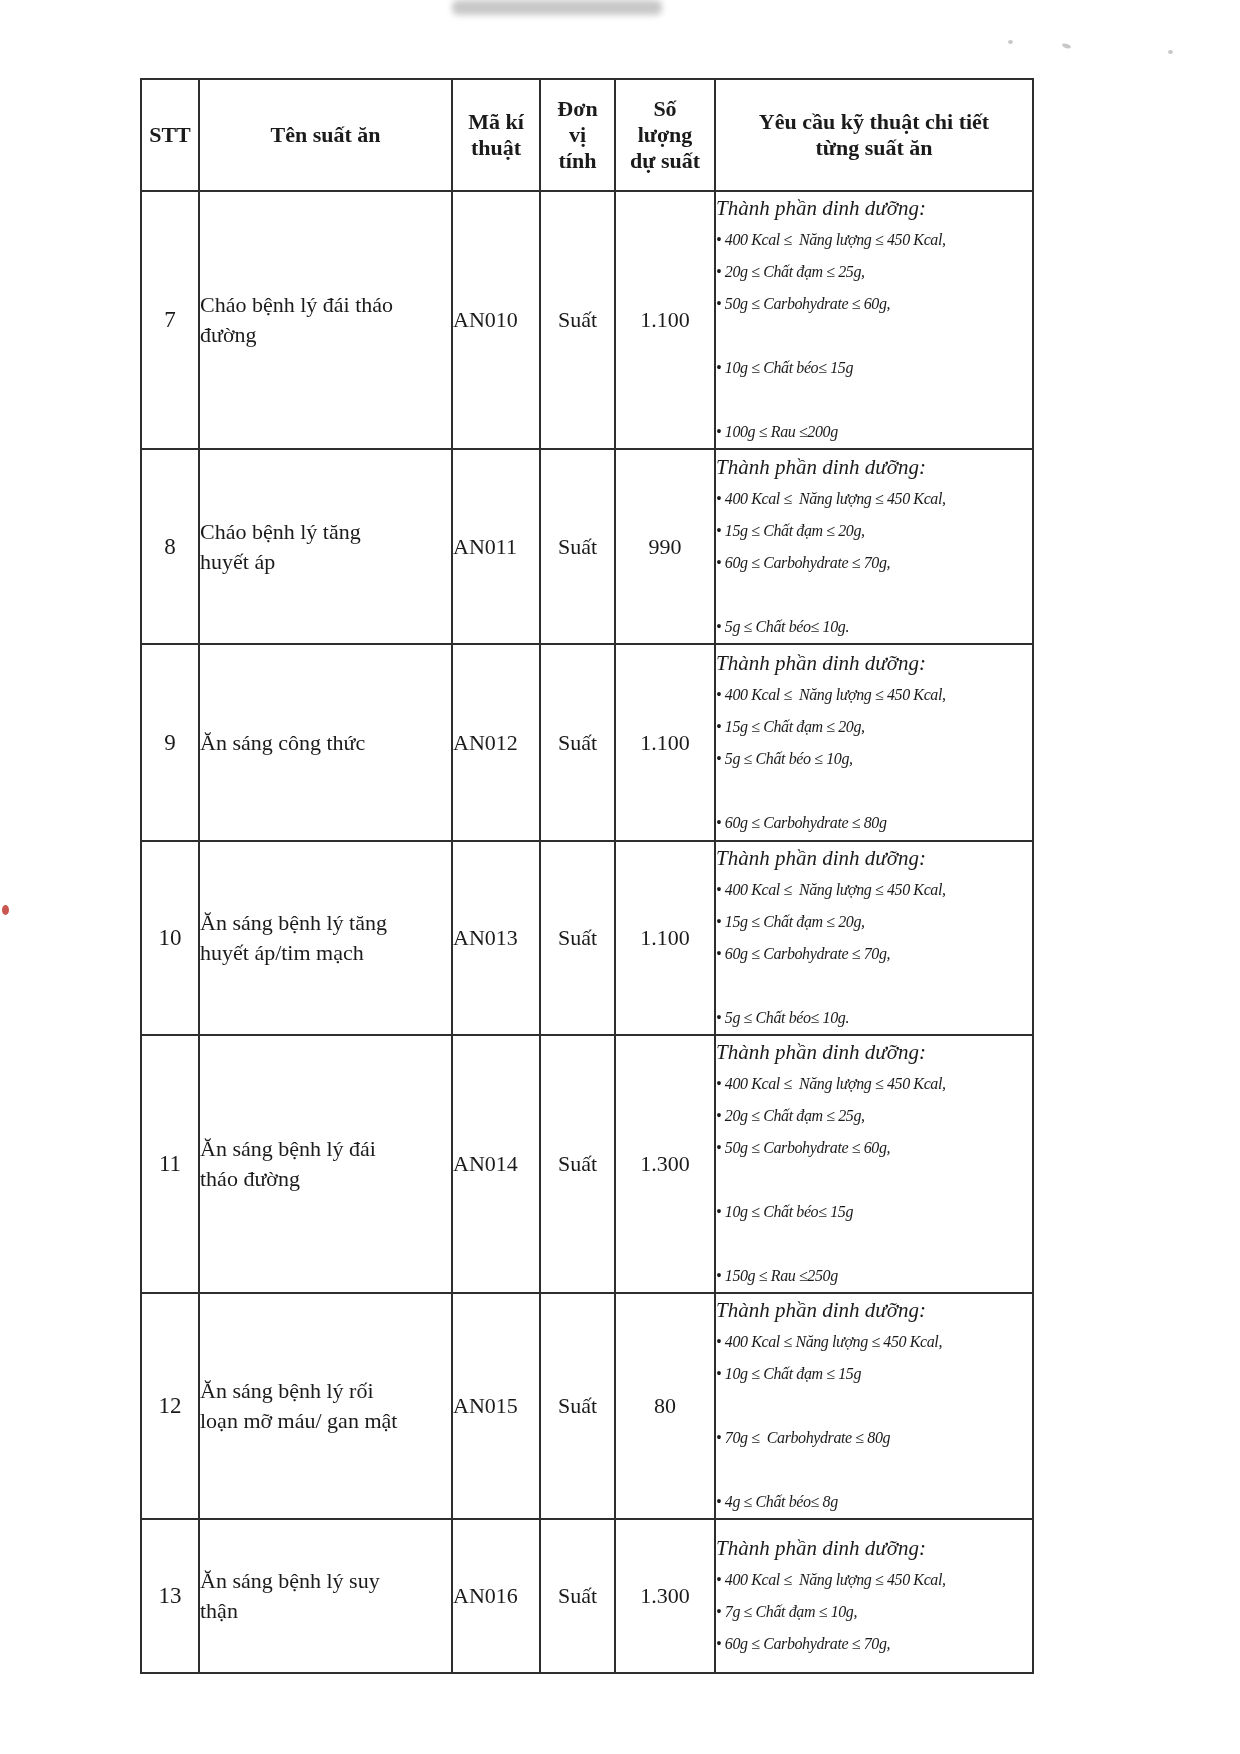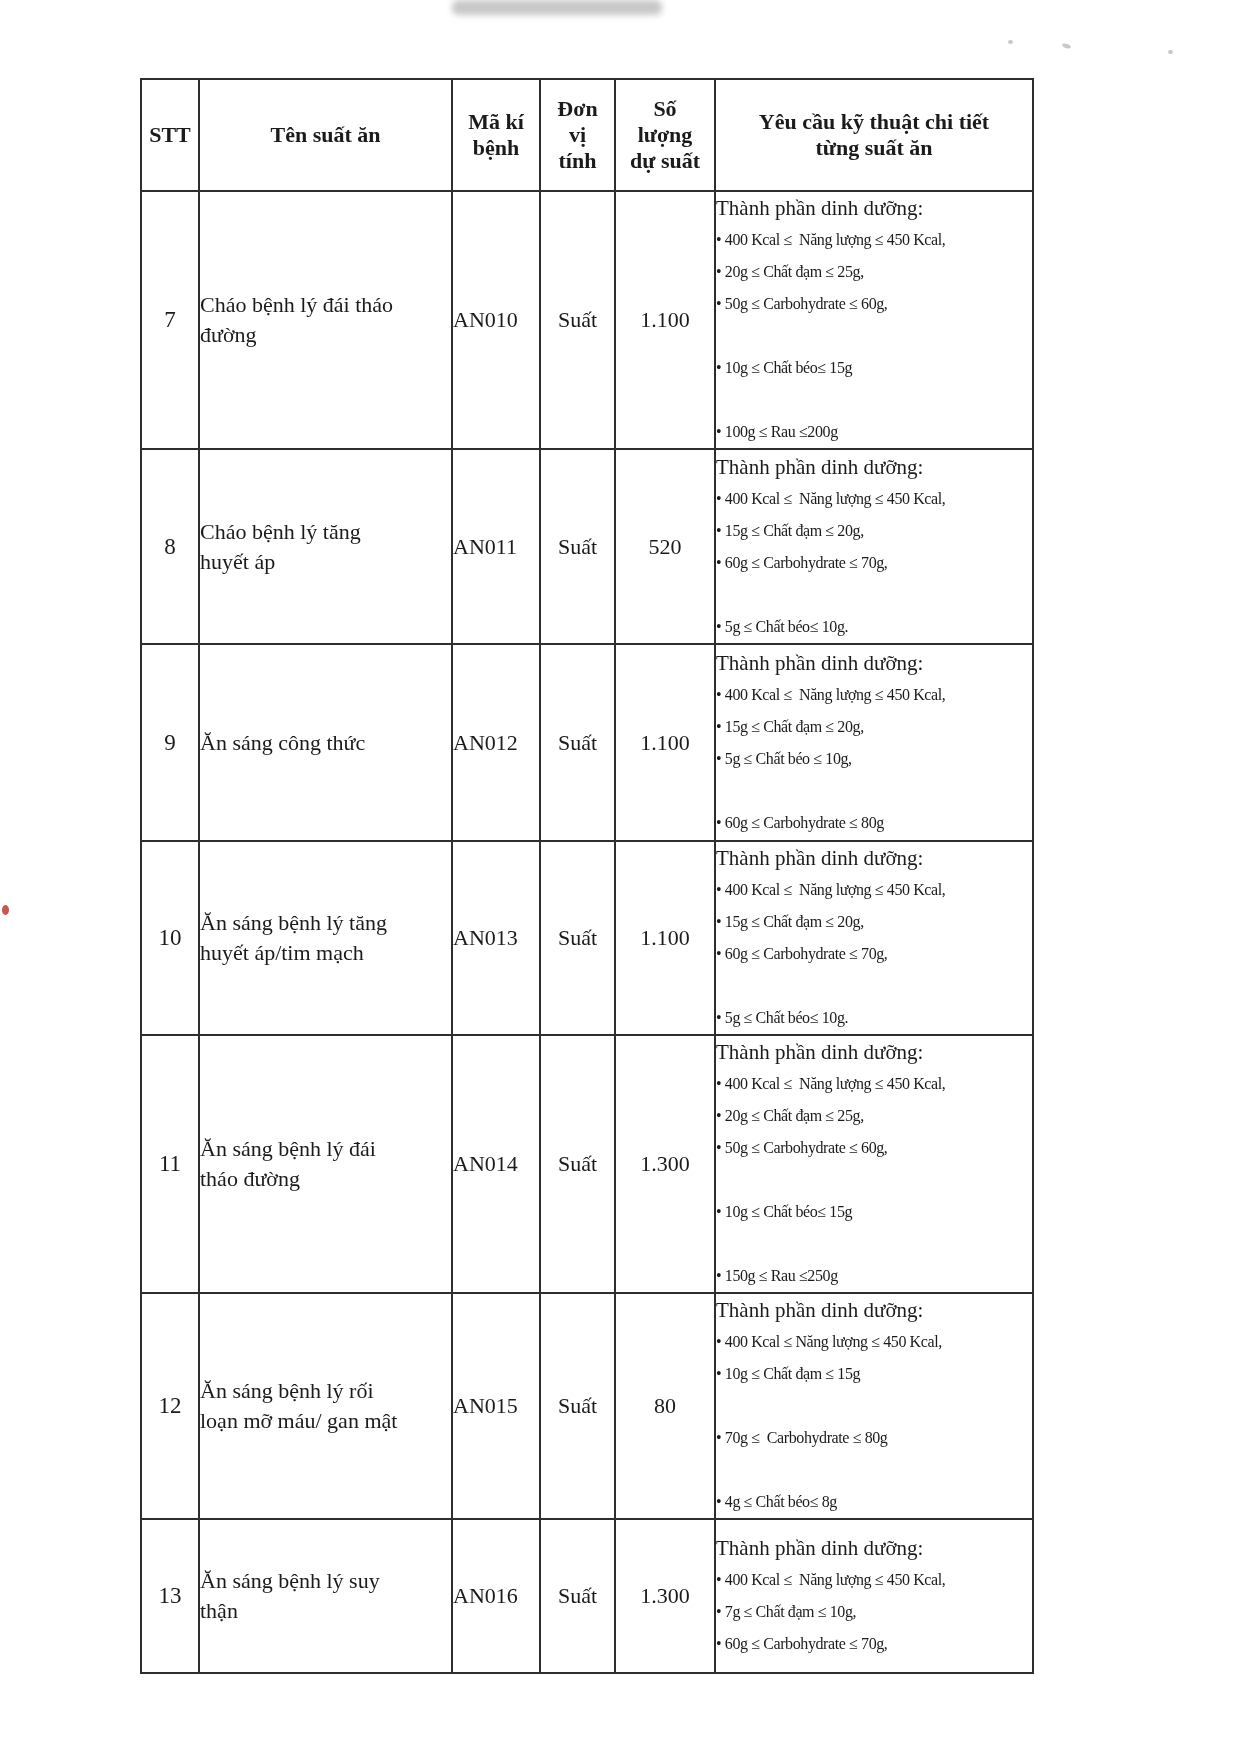--- a/index.html
+++ b/index.html
@@ -62,20 +62,21 @@
     font-size:22px;line-height:1.35;
     padding-left:7px;padding-right:12px;
     white-space:pre-line;
   }
   .cell-code{text-align:left;padding-left:6px;font-size:22px;margin-top:44px;}
   .cell-unit{text-align:center;font-size:22px;margin-top:48px;}
   .cell-qty{text-align:center;font-size:22px;}
   .cell-req{
     vertical-align:top;
     padding:8px 0 0 7px;
+    font-style:italic;
   }
   .req-title{font-size:21px;line-height:32px;white-space:pre;}
   .req-line{font-size:16px;line-height:32px;white-space:pre;letter-spacing:-0.4px;}
   .req-line.gap{margin-top:32px;}
 </style>
 </head>
 <body>
 
 <div class="page">
 
@@ -92,21 +93,21 @@
       <col style="width:88px">
       <col style="width:75px">
       <col style="width:100px">
       <col style="width:318px">
     </colgroup>
     <thead>
       <tr>
         <th>STT</th>
         <th>Tên suất ăn</th>
         <th>Mã kí
-bệnh</th>
+thuật</th>
         <th>Đơn
 vị
 tính</th>
         <th>Số
 lượng
 dự suất</th>
         <th>Yêu cầu kỹ thuật chi tiết
 từng suất ăn</th>
       </tr>
     </thead>
@@ -126,21 +127,21 @@
             <div class="req-line gap">• 10g ≤ Chất béo≤ 15g</div>
             <div class="req-line gap">• 100g ≤ Rau ≤200g</div>
           </td>
         </tr>
         <tr>
           <td class="cell-stt">8</td>
           <td class="cell-name">Cháo bệnh lý tăng
 huyết áp</td>
           <td class="cell-code">AN011</td>
           <td class="cell-unit">Suất</td>
-          <td class="cell-qty">520</td>
+          <td class="cell-qty">990</td>
           <td class="cell-req">
             <div class="req-title">Thành phần dinh dưỡng:</div>
             <div class="req-line">• 400 Kcal ≤  Năng lượng ≤ 450 Kcal,</div>
             <div class="req-line">• 15g ≤ Chất đạm ≤ 20g,</div>
             <div class="req-line">• 60g ≤ Carbohydrate ≤ 70g,</div>
             <div class="req-line gap">• 5g ≤ Chất béo≤ 10g.</div>
           </td>
         </tr>
         <tr>
           <td class="cell-stt">9</td>

